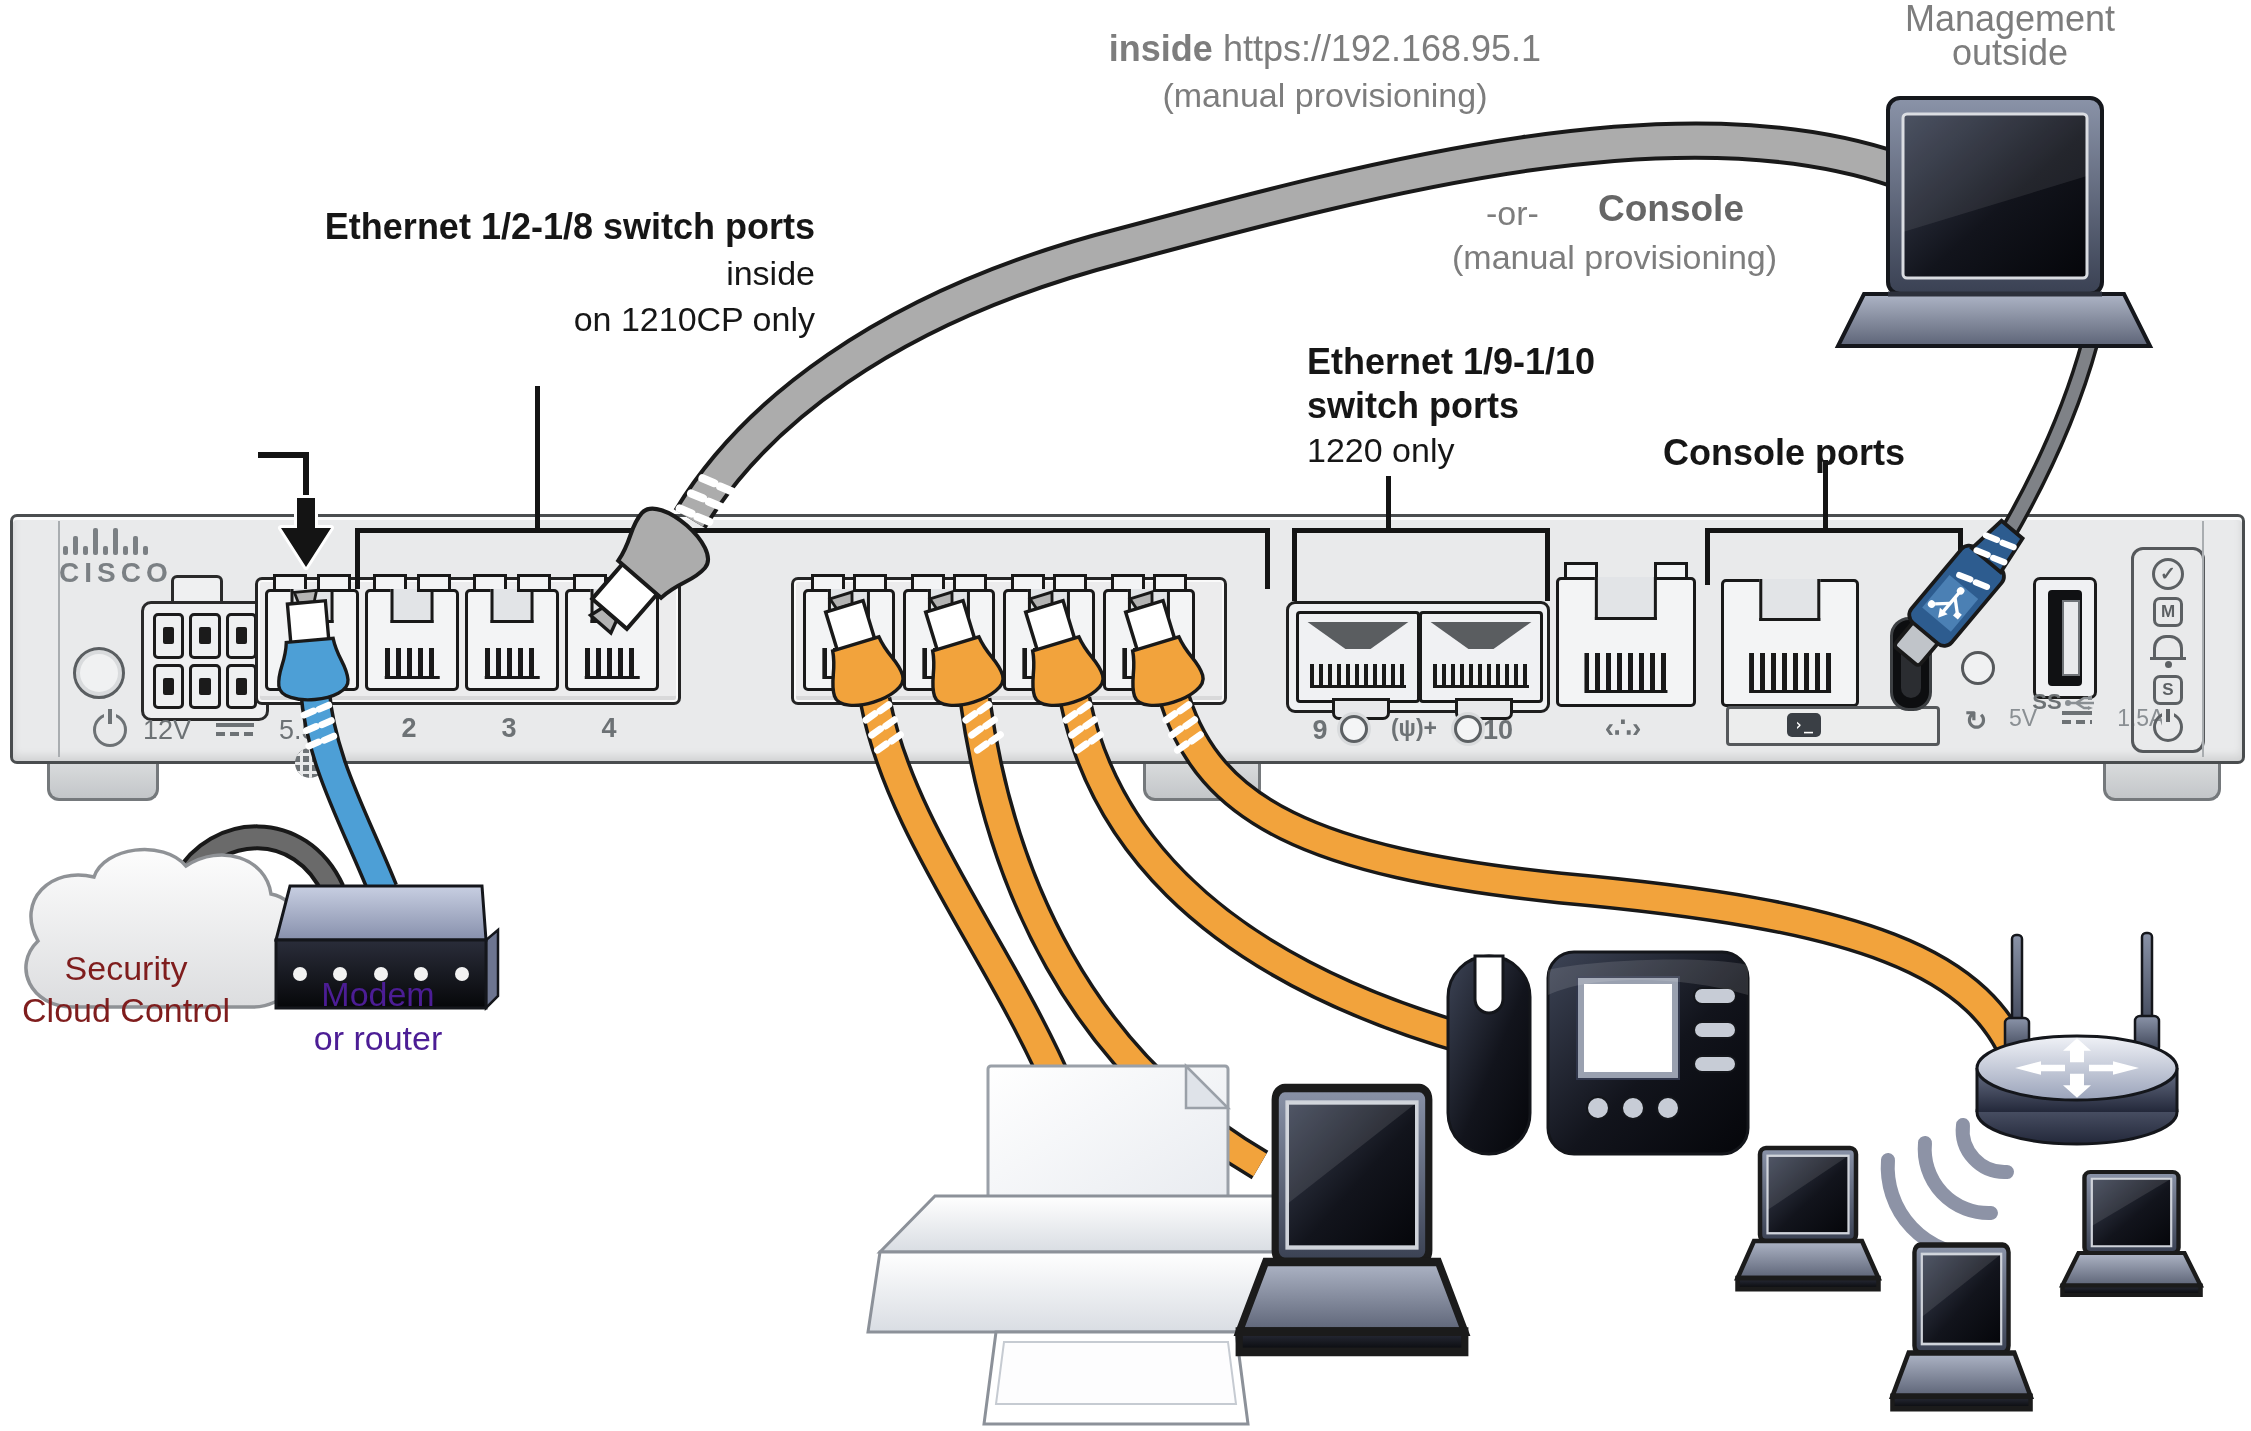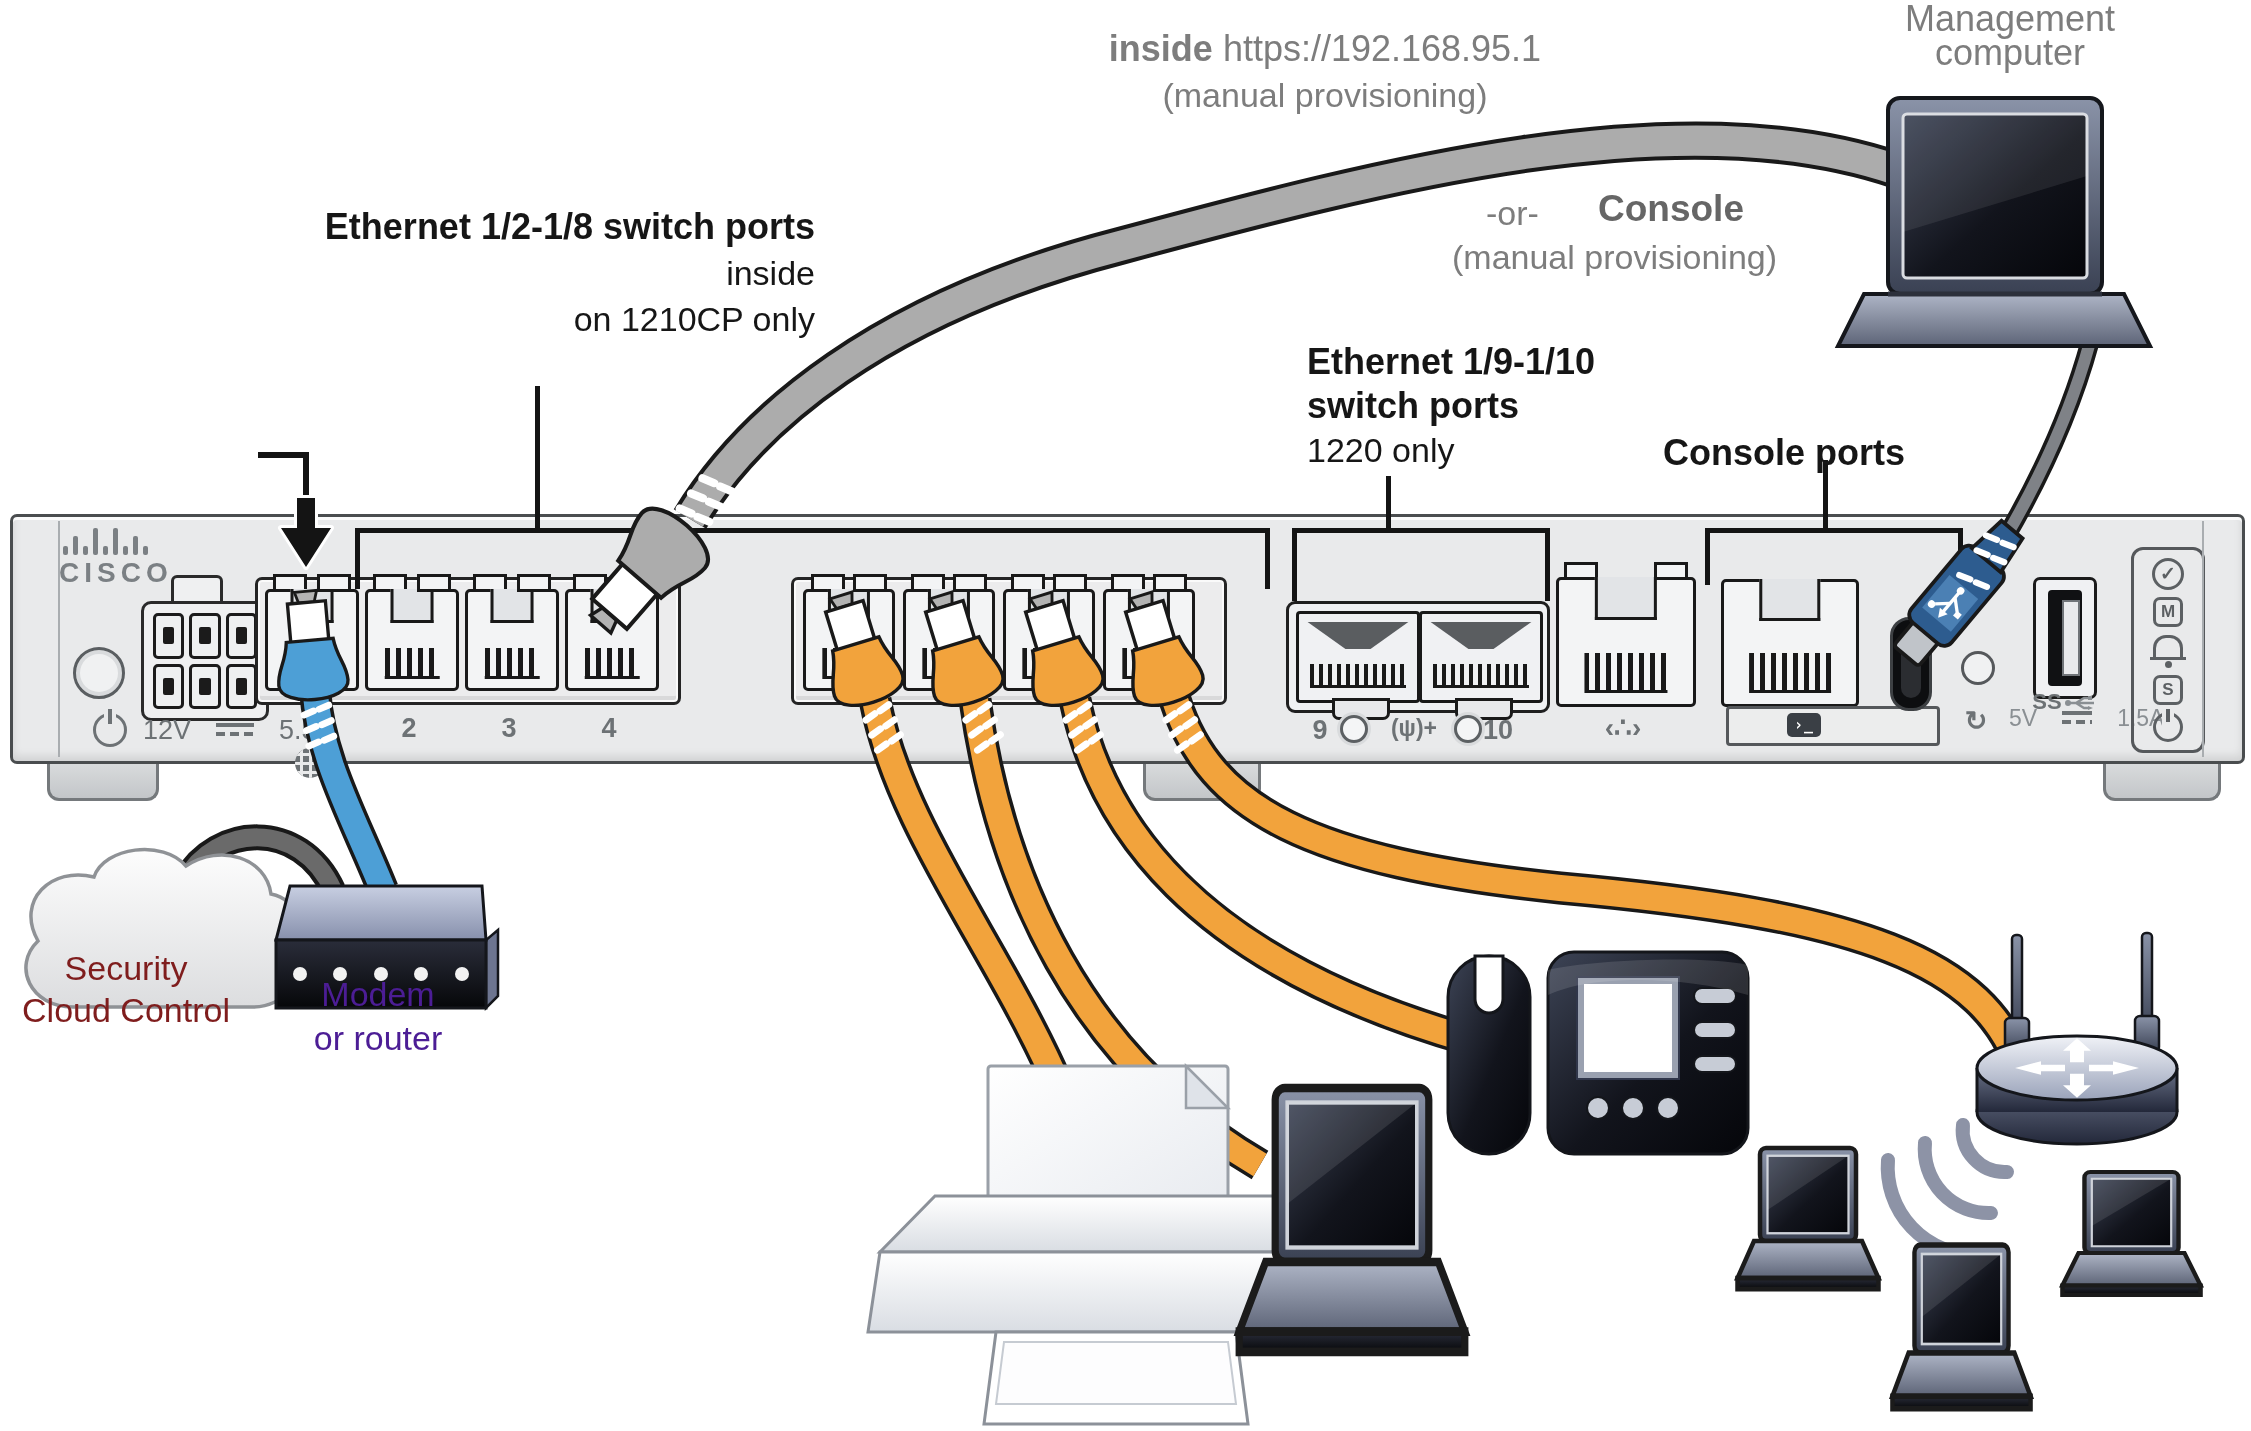--- a/index.html
+++ b/index.html
@@ -500,21 +500,21 @@
     </g>
   </svg>
 
   <div class="lbl gray ctr z40" style="left:1040px;top:26px;width:570px">
     <div><span class="b">inside</span> <span>https://192.168.95.1</span></div>
     <div style="font-size:34px">(manual provisioning)</div>
   </div>
 
   <div class="lbl gray ctr z40" style="left:1880px;top:2px;width:260px;line-height:34px">
     <div>Management</div>
-    <div>computer</div>
+    <div>outside</div>
   </div>
 
   <div class="lbl gray z40" style="left:1486px;top:190px;font-size:34px">-or-</div>
   <div class="lbl z40 b" style="left:1598px;top:186px;color:#666;font-size:37px">Console</div>
   <div class="lbl gray z40" style="left:1452px;top:234px;font-size:34px">(manual provisioning)</div>
 
   <div class="lbl blk rgt z40" style="right:1436px;top:204px">
     <div class="b">Ethernet 1/2-1/8 switch ports</div>
     <div style="font-size:34px">inside</div>
     <div style="font-size:34px">on 1210CP only</div>

